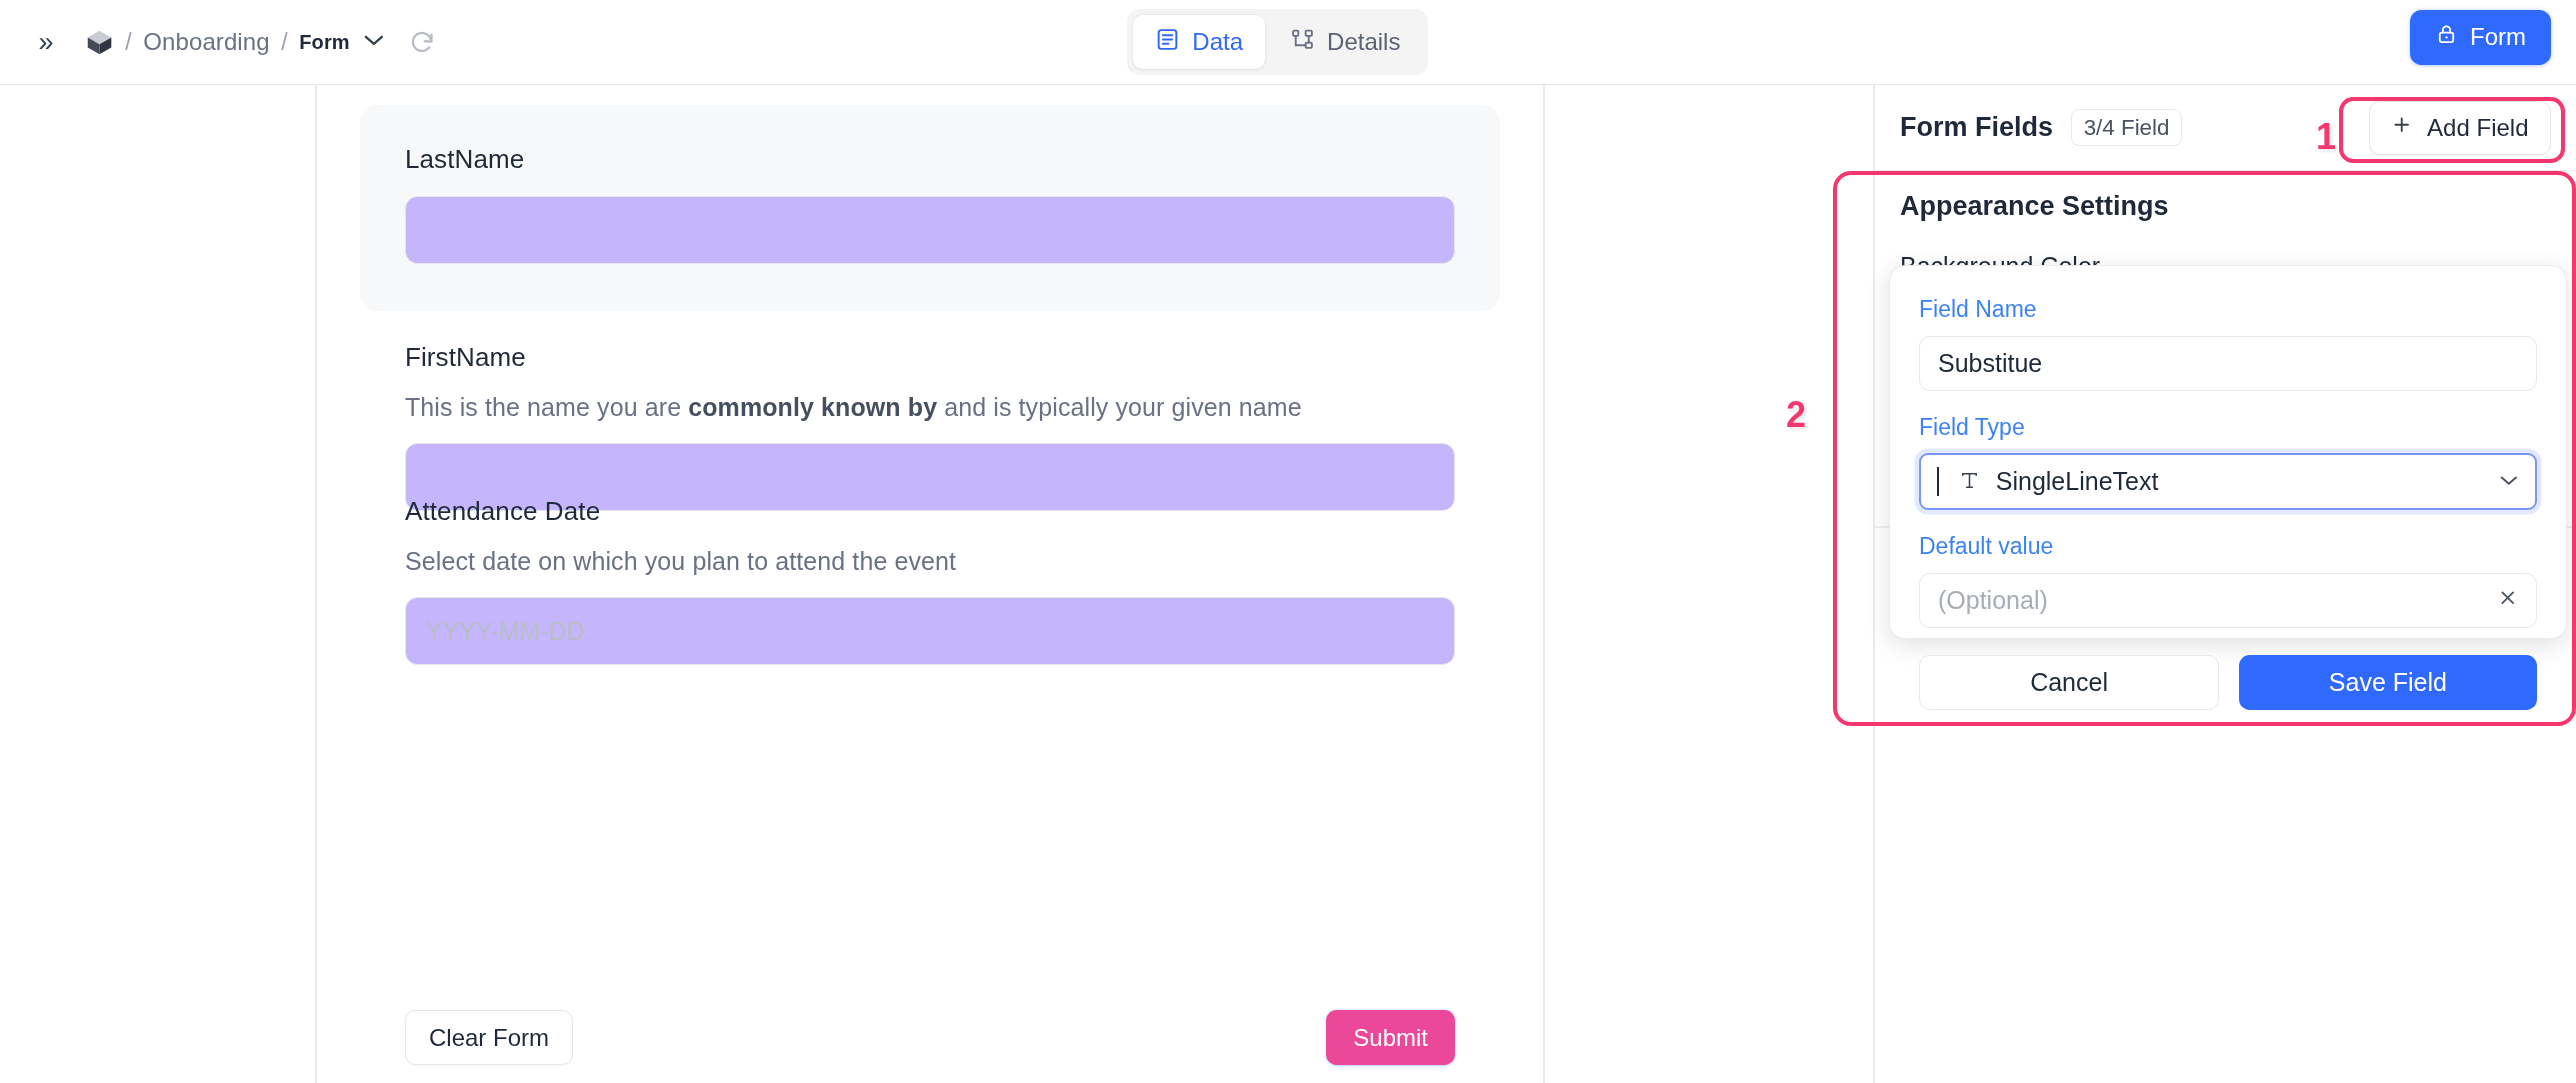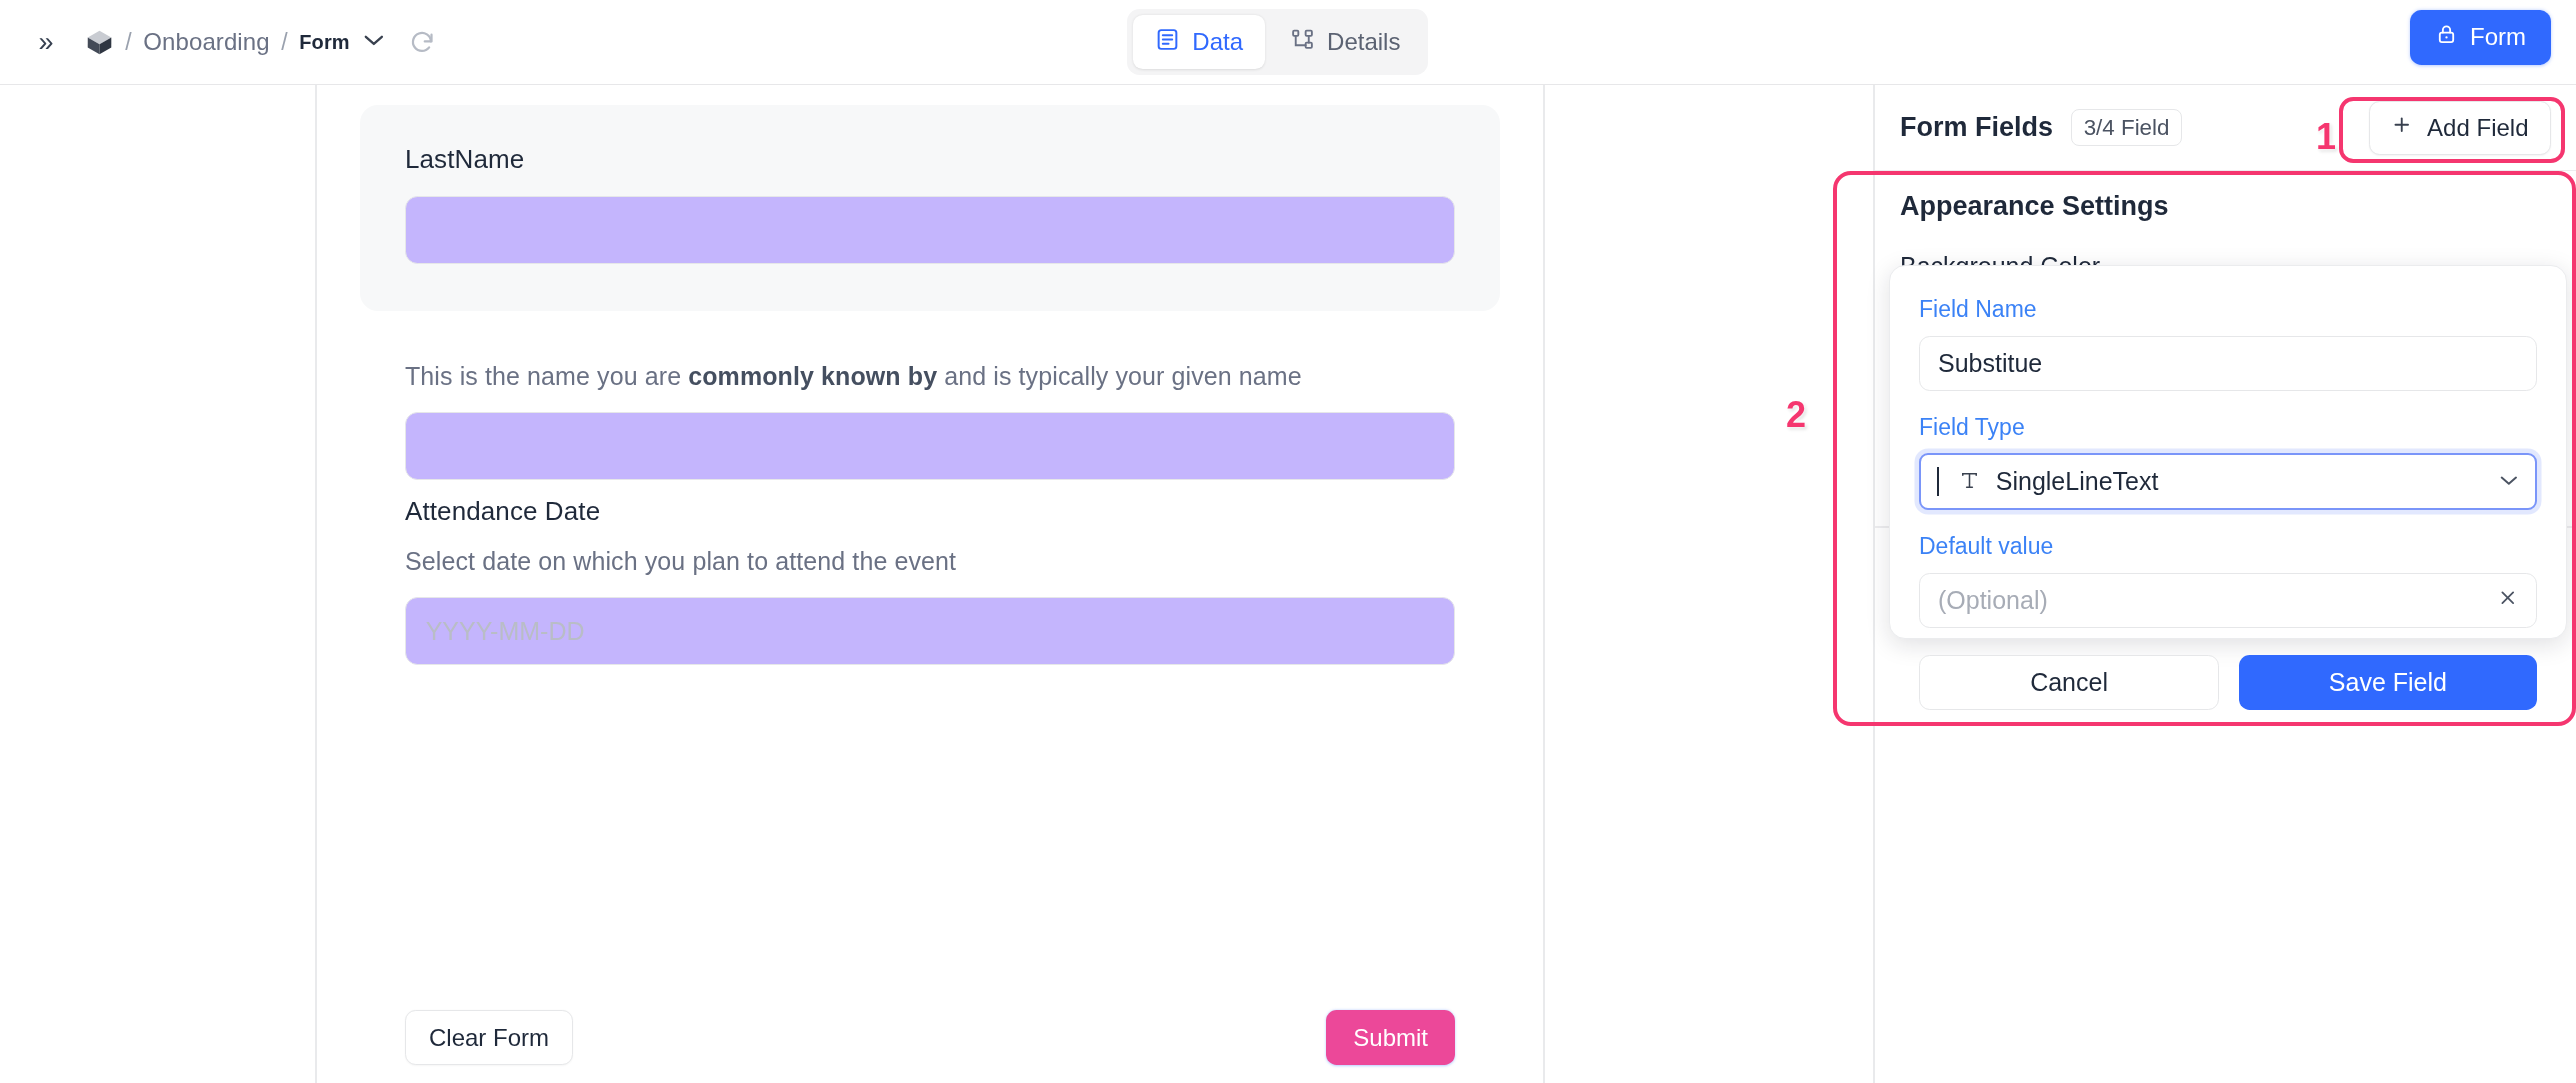--- a/index.html
+++ b/index.html
@@ -329,20 +329,21 @@
 
     <div class="form-block" style="top:19.7px;">
       <div class="fld-hl">
         <div class="fld-label">LastName</div>
         <input class="fld-input" type="text" placeholder="" style="">
       </div>
     </div>
 
     <div class="form-block" style="top:257px;">
       <div class="fld-plain">
+        <div class="fld-label">FirstName</div>
         <div class="fld-desc">
           <span>This is the name you are </span><b>commonly known by</b><span> and is typically your given name</span>
         </div>
         <input class="fld-input" type="text" placeholder="" style="">
       </div>
     </div>
 
     <div class="form-block" style="top:411px;">
       <div class="fld-plain">
         <div class="fld-label">Attendance Date</div>

